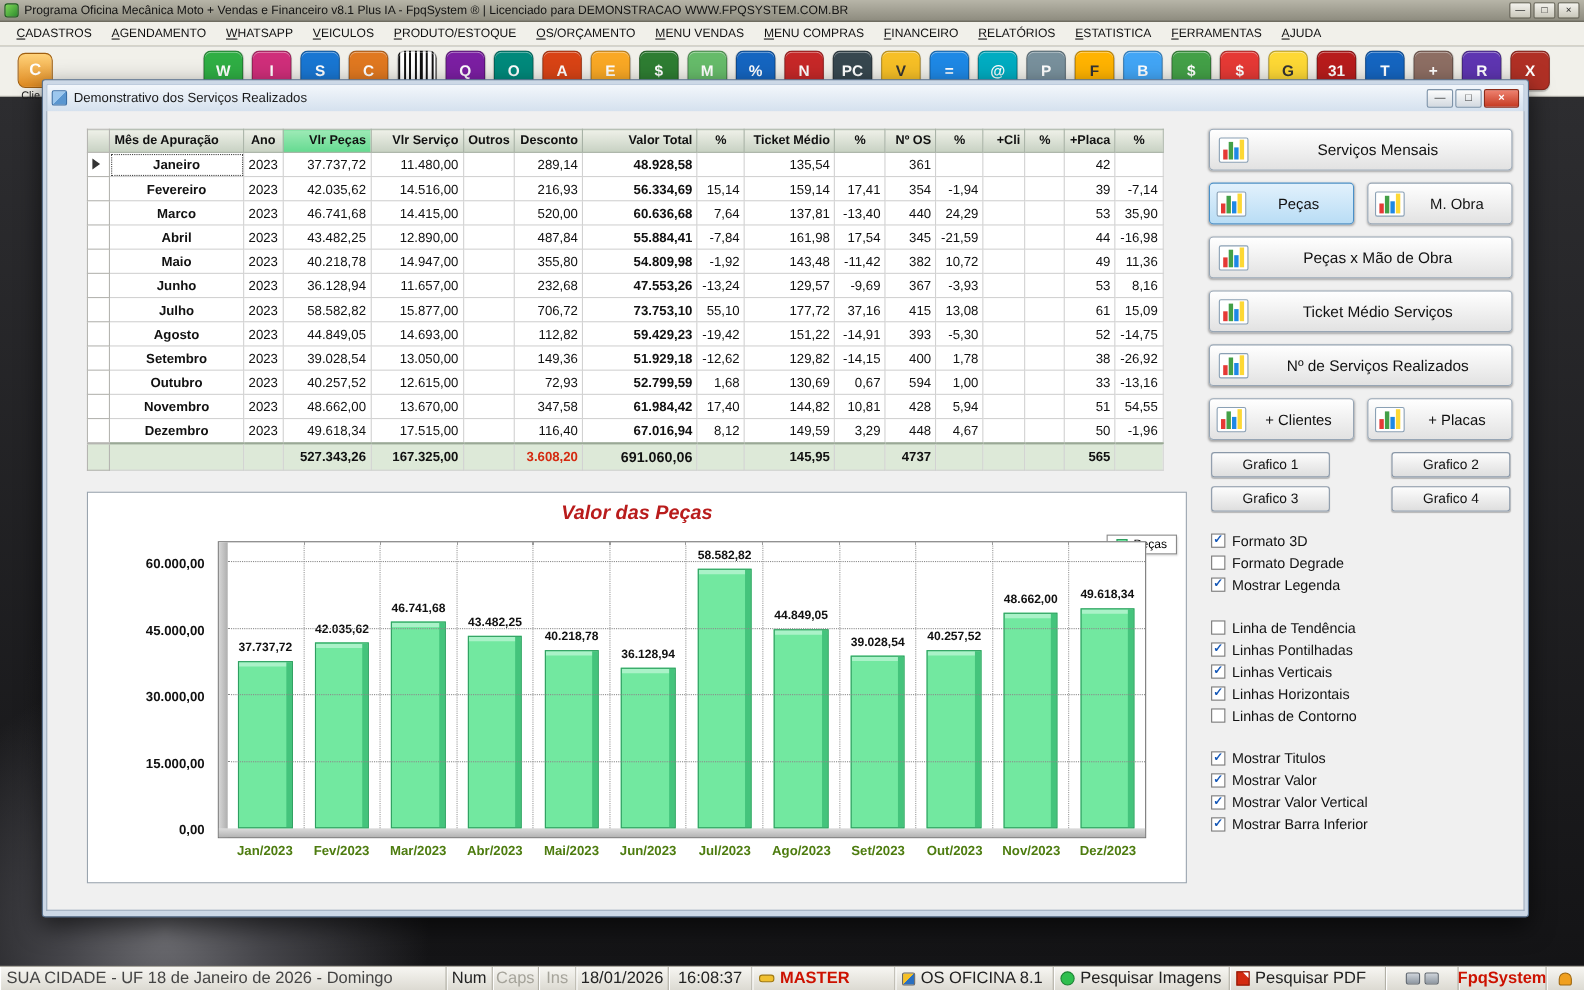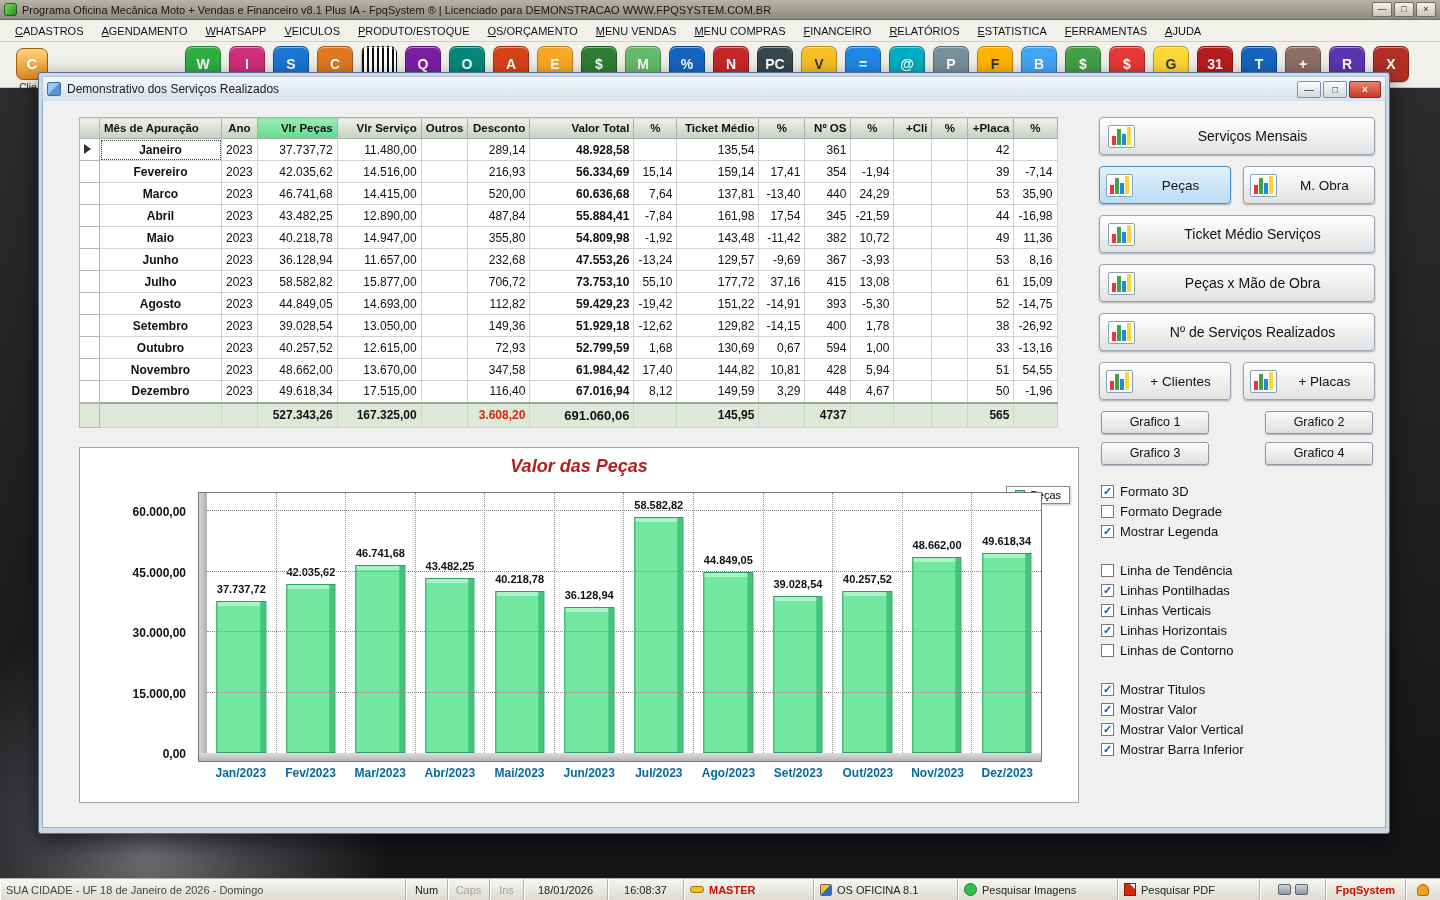--- a/index.html
+++ b/index.html
@@ -102,21 +102,21 @@
   .slot { position:relative; flex:1; overflow:visible; }
   .slot + .slot { border-left:1px dotted #9a9a9a; }
   .bar { position:absolute; bottom:0; left:50%; transform:translateX(-50%); width:72%;
     background:#72e8a0; border:1px solid #2f9e60;
     box-shadow:inset -5px 0 0 #44c47c, inset 0 4px 0 #aaf2c8; }
   .bval { position:absolute; left:50%; transform:translateX(-50%); white-space:nowrap;
     font-size:11px; font-weight:bold; color:#111; }
   #yaxis { position:absolute; left:14px; top:44px; width:98px; height:270px; }
   .ytick { position:absolute; right:6px; font-size:12px; font-weight:bold; color:#111; }
   #xaxis { position:absolute; left:126px; right:36px; top:318px; display:flex; }
-  .xtick { flex:1; text-align:center; font-size:12px; font-weight:bold; color:#0369a1; white-space:nowrap; }
+  .xtick { flex:1; text-align:center; font-size:12px; font-weight:bold; color:#4d7c0f; white-space:nowrap; }
 
   
   #side { position:absolute; top:16px; left:1056px; width:276px; }
   .sbtn { display:flex; align-items:center; height:38px; margin-bottom:11px; padding:0 8px;
     background:linear-gradient(#ffffff,#e2e2e2); border:1px solid #97a5b4; border-radius:4px;
     box-shadow:0 1px 2px rgba(0,0,0,.3); font-size:14px; color:#111; cursor:default; }
   .sbtn .lbl { flex:1; text-align:center; }
   .sbtn.active { background:linear-gradient(#e2f1fc,#b9ddf5); border-color:#4a90c8; }
   .srow { display:flex; gap:12px; margin-bottom:11px; }
   .srow .sbtn { flex:1; margin-bottom:0; padding:0 6px; font-size:13.5px; }
@@ -135,21 +135,21 @@
   #checkbox-groups { margin-top:16px; padding-left:2px; }
   .cbgroup { margin-bottom:19px; }
   .cbrow { display:flex; align-items:center; height:20px; cursor:default; }
   .cb { width:13px; height:13px; border:1px solid #777; background:#fff; margin-right:6px;
     font-size:11px; line-height:11px; text-align:center; color:#1558b8; font-weight:bold; flex:0 0 auto; }
   .cbl { font-size:13px; color:#111; }
 
   
   #statusbar { position:absolute; bottom:0; left:0; right:0; height:22px;
     background:linear-gradient(#f7f6f2,#dcdad2); border-top:1px solid #b7b5ab;
-    display:flex; align-items:stretch; font-size:11px; color:#222; }
+    display:flex; align-items:stretch; font-size:15px; color:#222; }
   .seg { display:flex; align-items:center; padding:0 6px; border-right:1px solid #b2b0a6;
     box-shadow:inset 1px 0 0 #fff; white-space:nowrap; overflow:hidden; }
   .seg.city { flex:1; color:#444; }
   .dim { color:#a5a39a; }
   .red { color:#cc1100; font-weight:bold; }
   .key-ic { width:14px; height:7px; background:#f0c030; border:1px solid #a07810; border-radius:3px; margin-right:5px; }
   .app-ic { width:12px; height:12px; background:linear-gradient(135deg,#f6c026 50%,#2a6fc0 50%);
     border:1px solid #666; border-radius:2px; margin-right:5px; }
   .wa-ic { width:13px; height:13px; border-radius:50%; background:#2fbf4f; border:1px solid #1d8334; margin-right:5px; }
   .pdf-ic { width:12px; height:13px; background:#d42a10; border:1px solid #8c1a08; margin-right:5px;
@@ -647,30 +647,30 @@
             <span class="lbl">M. Obra</span>
           </div>
         </div>
         <div class="sbtn">
           <span class="mini-chart">
               <i class="mc1"></i>
               <i class="mc2"></i>
               <i class="mc3"></i>
               <i class="mc4"></i>
             </span>
-          <span class="lbl">Ticket Médio Serviços</span>
+          <span class="lbl">Peças x Mão de Obra</span>
         </div>
         <div class="sbtn">
           <span class="mini-chart">
               <i class="mc1"></i>
               <i class="mc2"></i>
               <i class="mc3"></i>
               <i class="mc4"></i>
             </span>
-          <span class="lbl">Peças x Mão de Obra</span>
+          <span class="lbl">Ticket Médio Serviços</span>
         </div>
         <div class="sbtn">
           <span class="mini-chart">
               <i class="mc1"></i>
               <i class="mc2"></i>
               <i class="mc3"></i>
               <i class="mc4"></i>
             </span>
           <span class="lbl">Nº de Serviços Realizados</span>
         </div>

